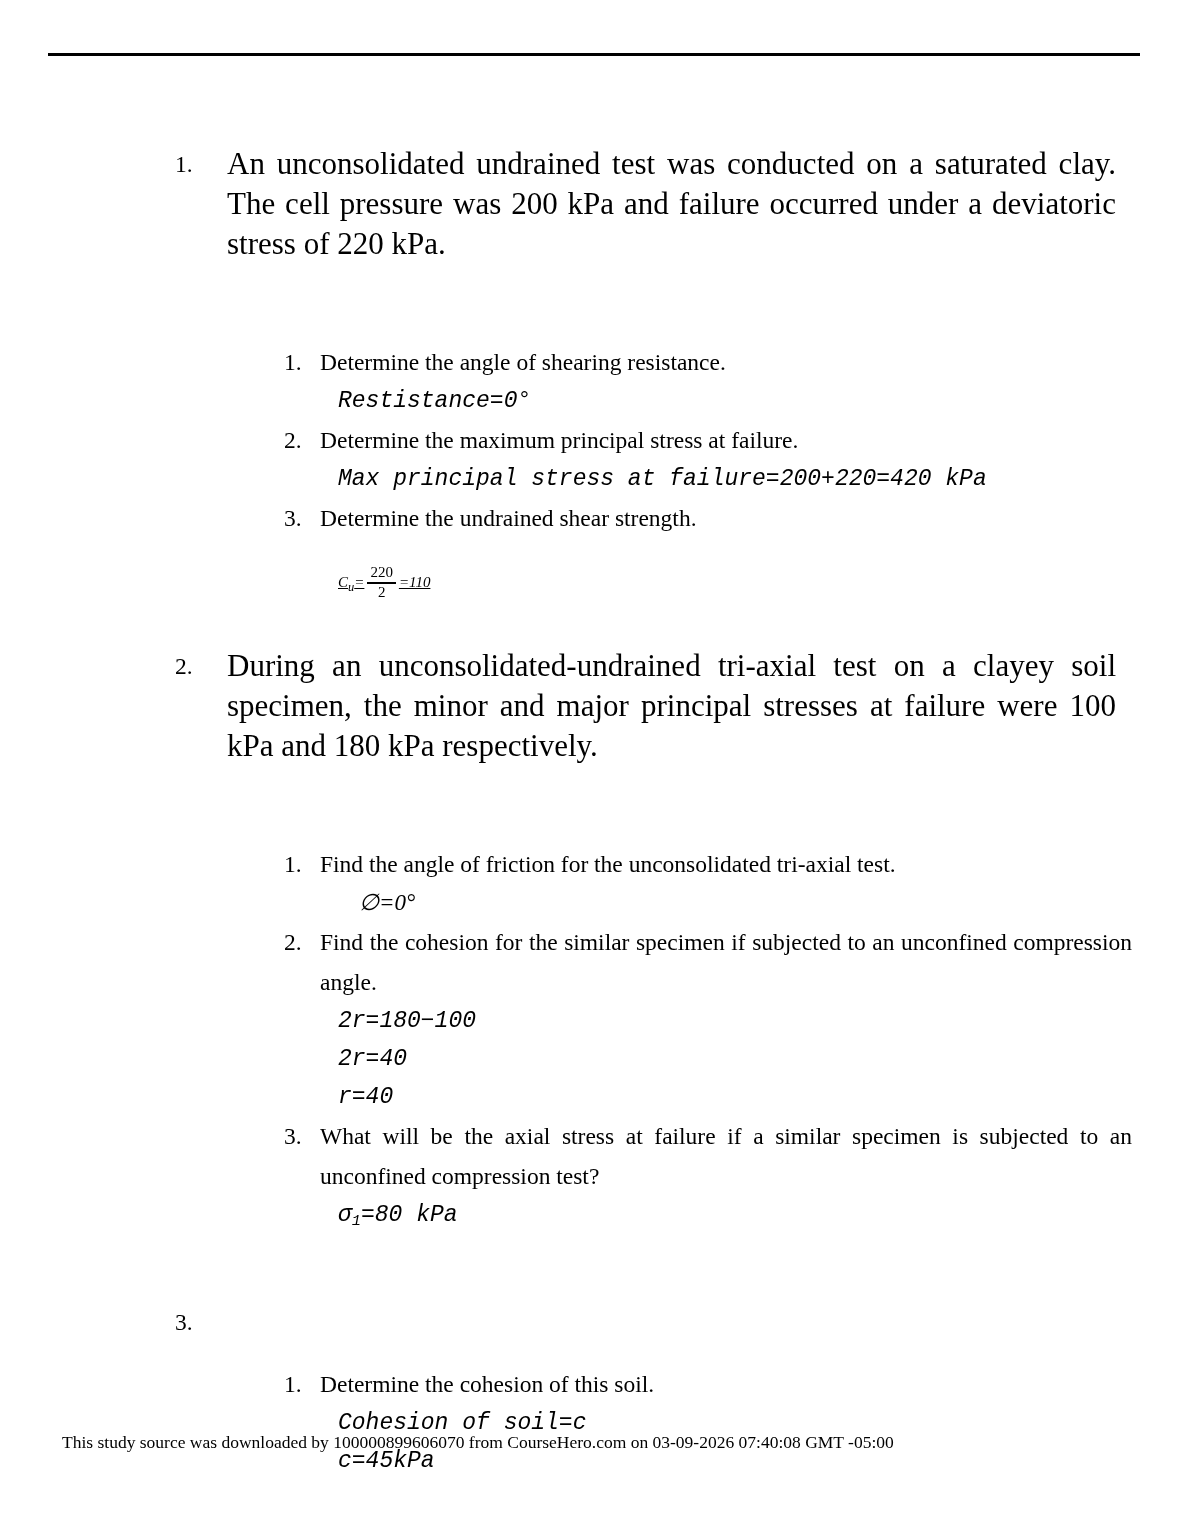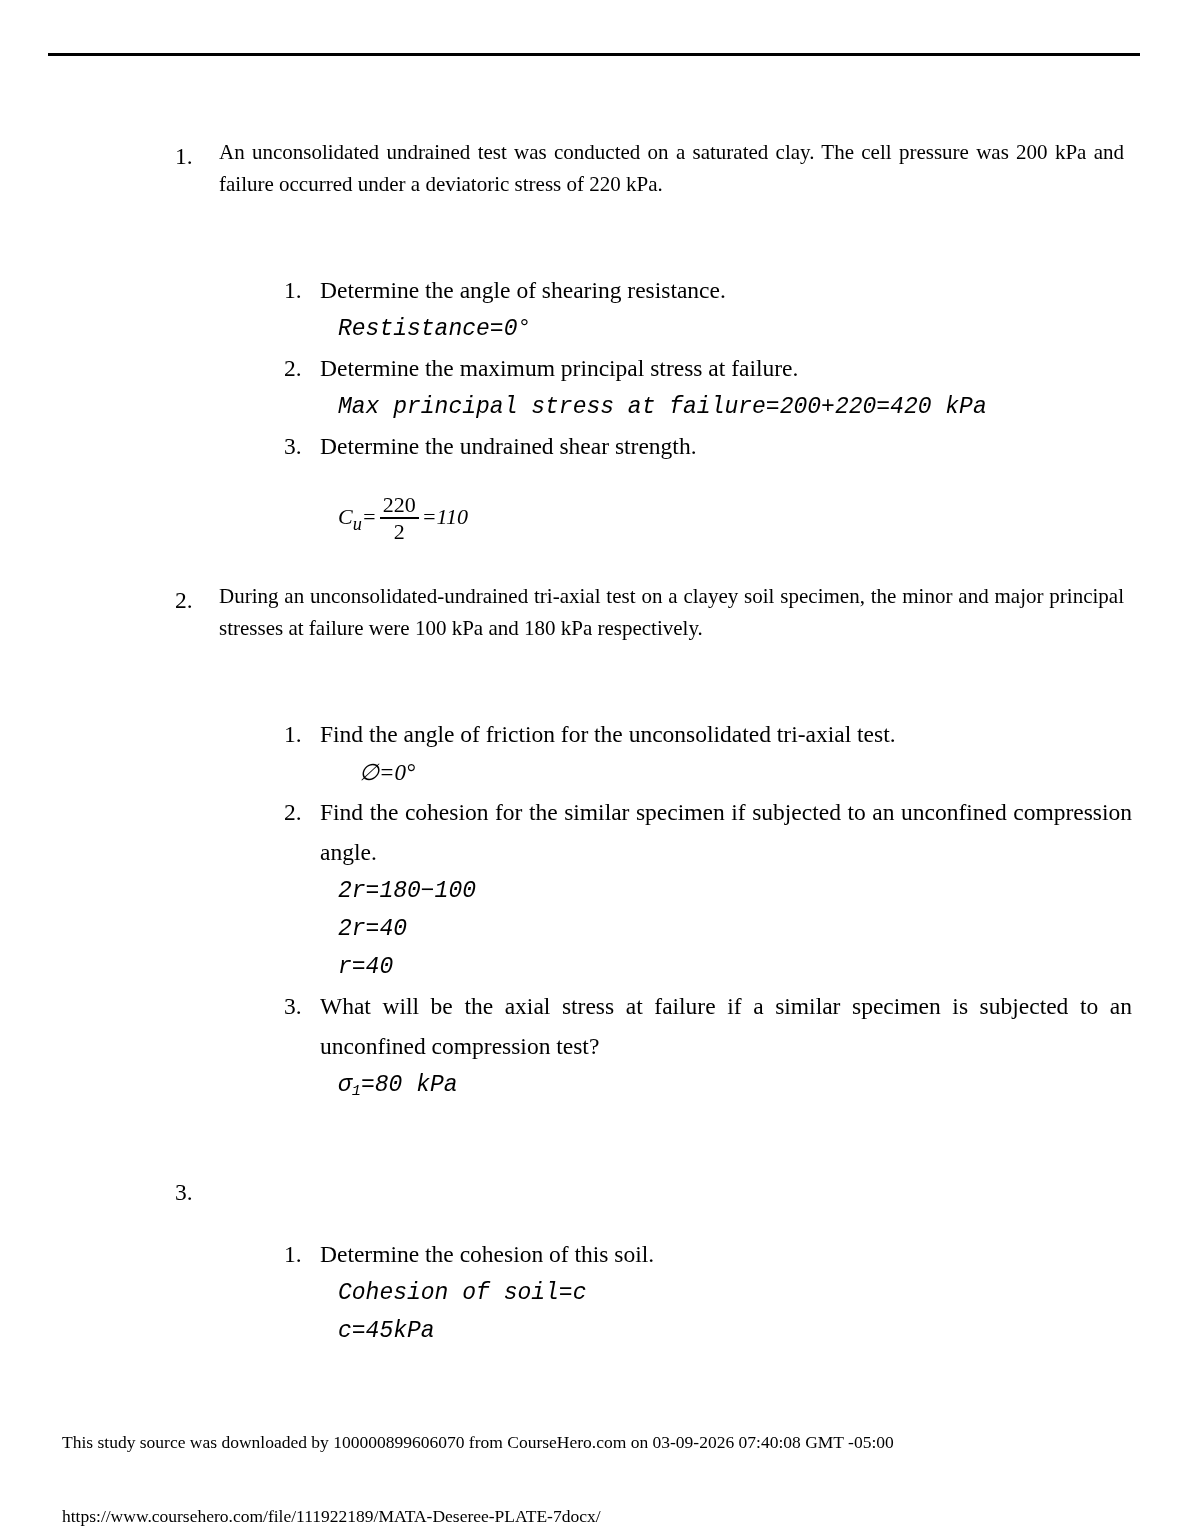--- a/index.html
+++ b/index.html
@@ -57,25 +57,25 @@
   li.item1 > .marker {
     position: absolute;
     left: 0;
     top: 0;
     width: 28px;
     text-align: left;
     font-size: 23.5px;
     line-height: 40px;
   }
   .para1 {
-    font-size: 21px;
-    line-height: 32px;
+    font-size: 31px;
+    line-height: 40px;
     text-align: justify;
     text-justify: inter-word;
-    margin: 8px;
+    margin: 16px;
   }
 
   
   ol.level2 {
     list-style: none;
     margin: 0;
     padding: 0;
   }
   li.item2 {
     position: relative;
@@ -124,25 +124,26 @@
     font-size: 23px;
     line-height: 38px;
     margin: 0;
     padding-left: 148px;
     white-space: nowrap;
   }
 
   
   .math-frac-line {
     padding-left: 18px;
-    font-size: 22px;
+    font-size: 15px;
     line-height: 38px;
     font-style: italic;
     display: block;
     white-space: nowrap;
+    text-decoration: underline;
   }
   .frac {
     display: inline-block;
     vertical-align: middle;
     text-align: center;
     font-style: normal;
     margin: 8px 3px;
     position: relative;
     top: -1px;
   }
@@ -273,15 +274,14 @@
             <p class="math">Cohesion of soil=c</p>
             <p class="math">c=45kPa</p>
           </li>
         </ol>
       </li>
 
     </ol>
   </div>
 
   <div class="footer-line1">This study source was downloaded by 100000899606070 from CourseHero.com on 03-09-2026 07:40:08 GMT -05:00</div>
-  <div class="footer-line2">https://www.coursehero.com/file/111922189/MATA-Deseree-PLATE-7docx/</div>
 
 </div>
 
 </body></html>

